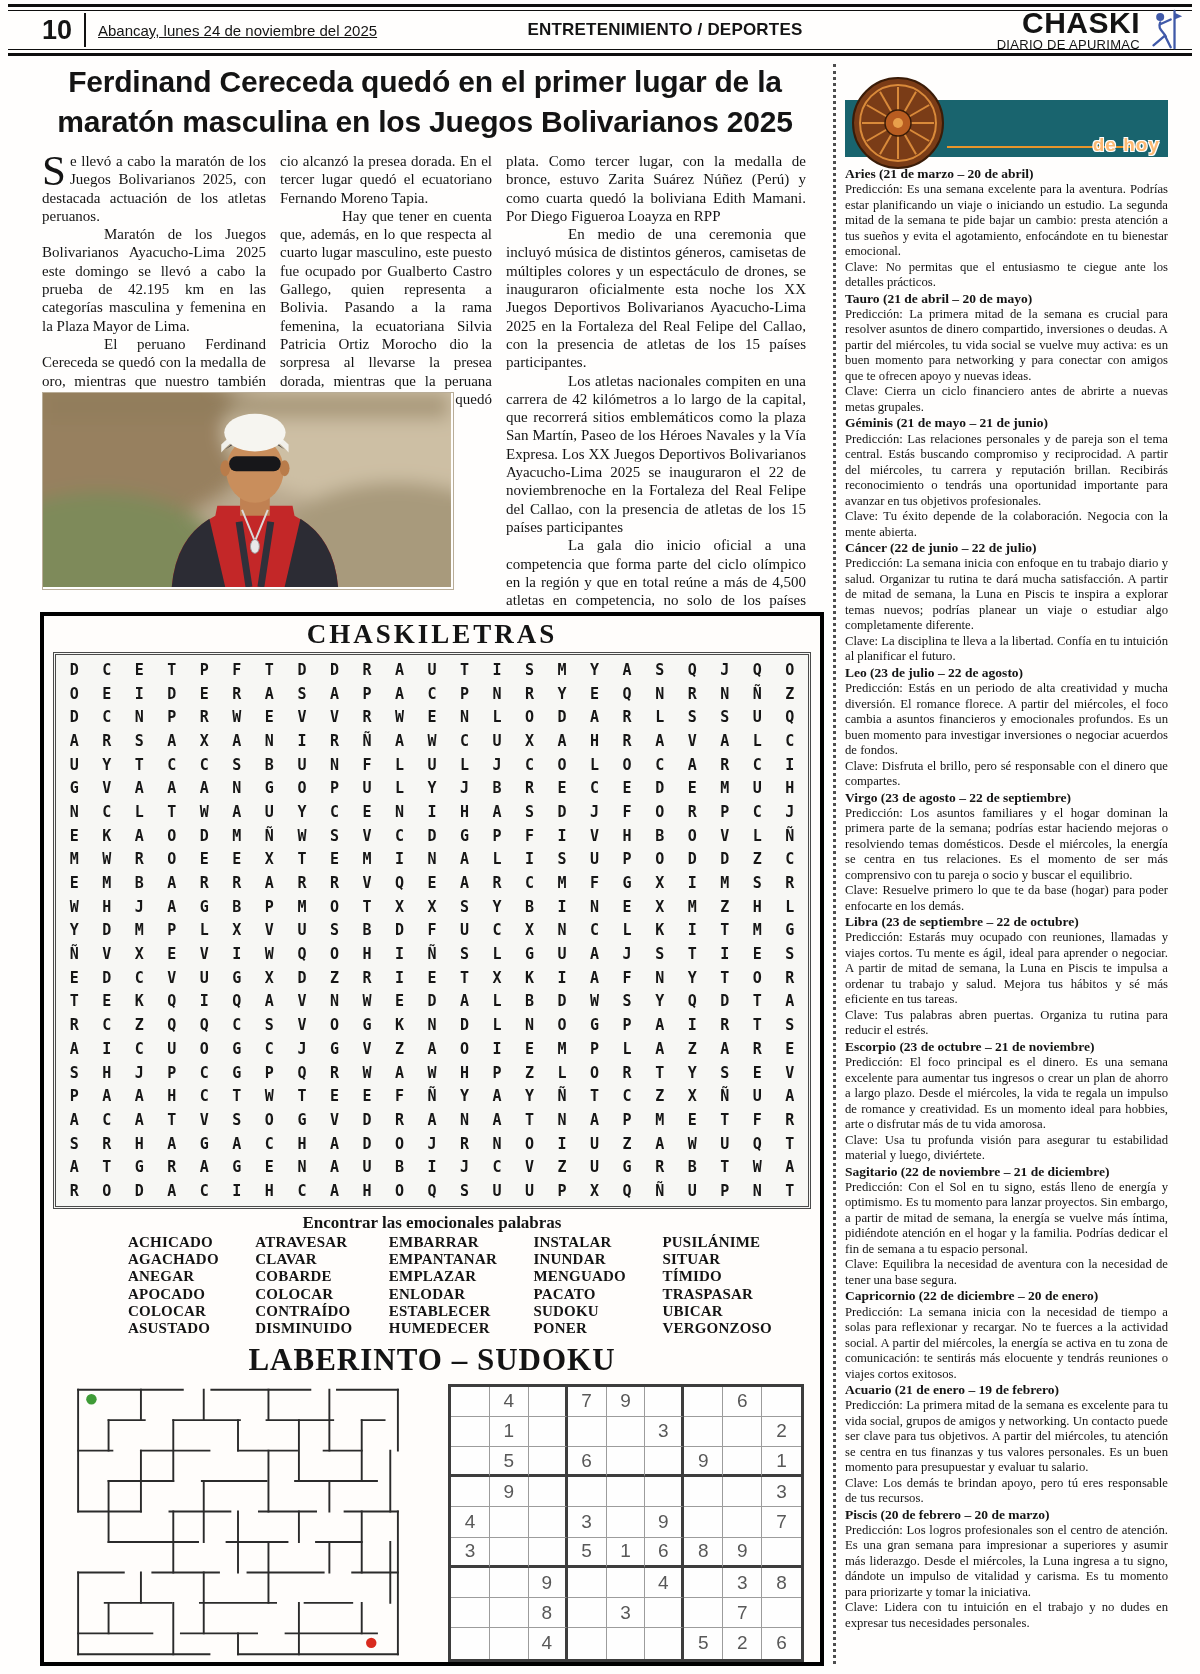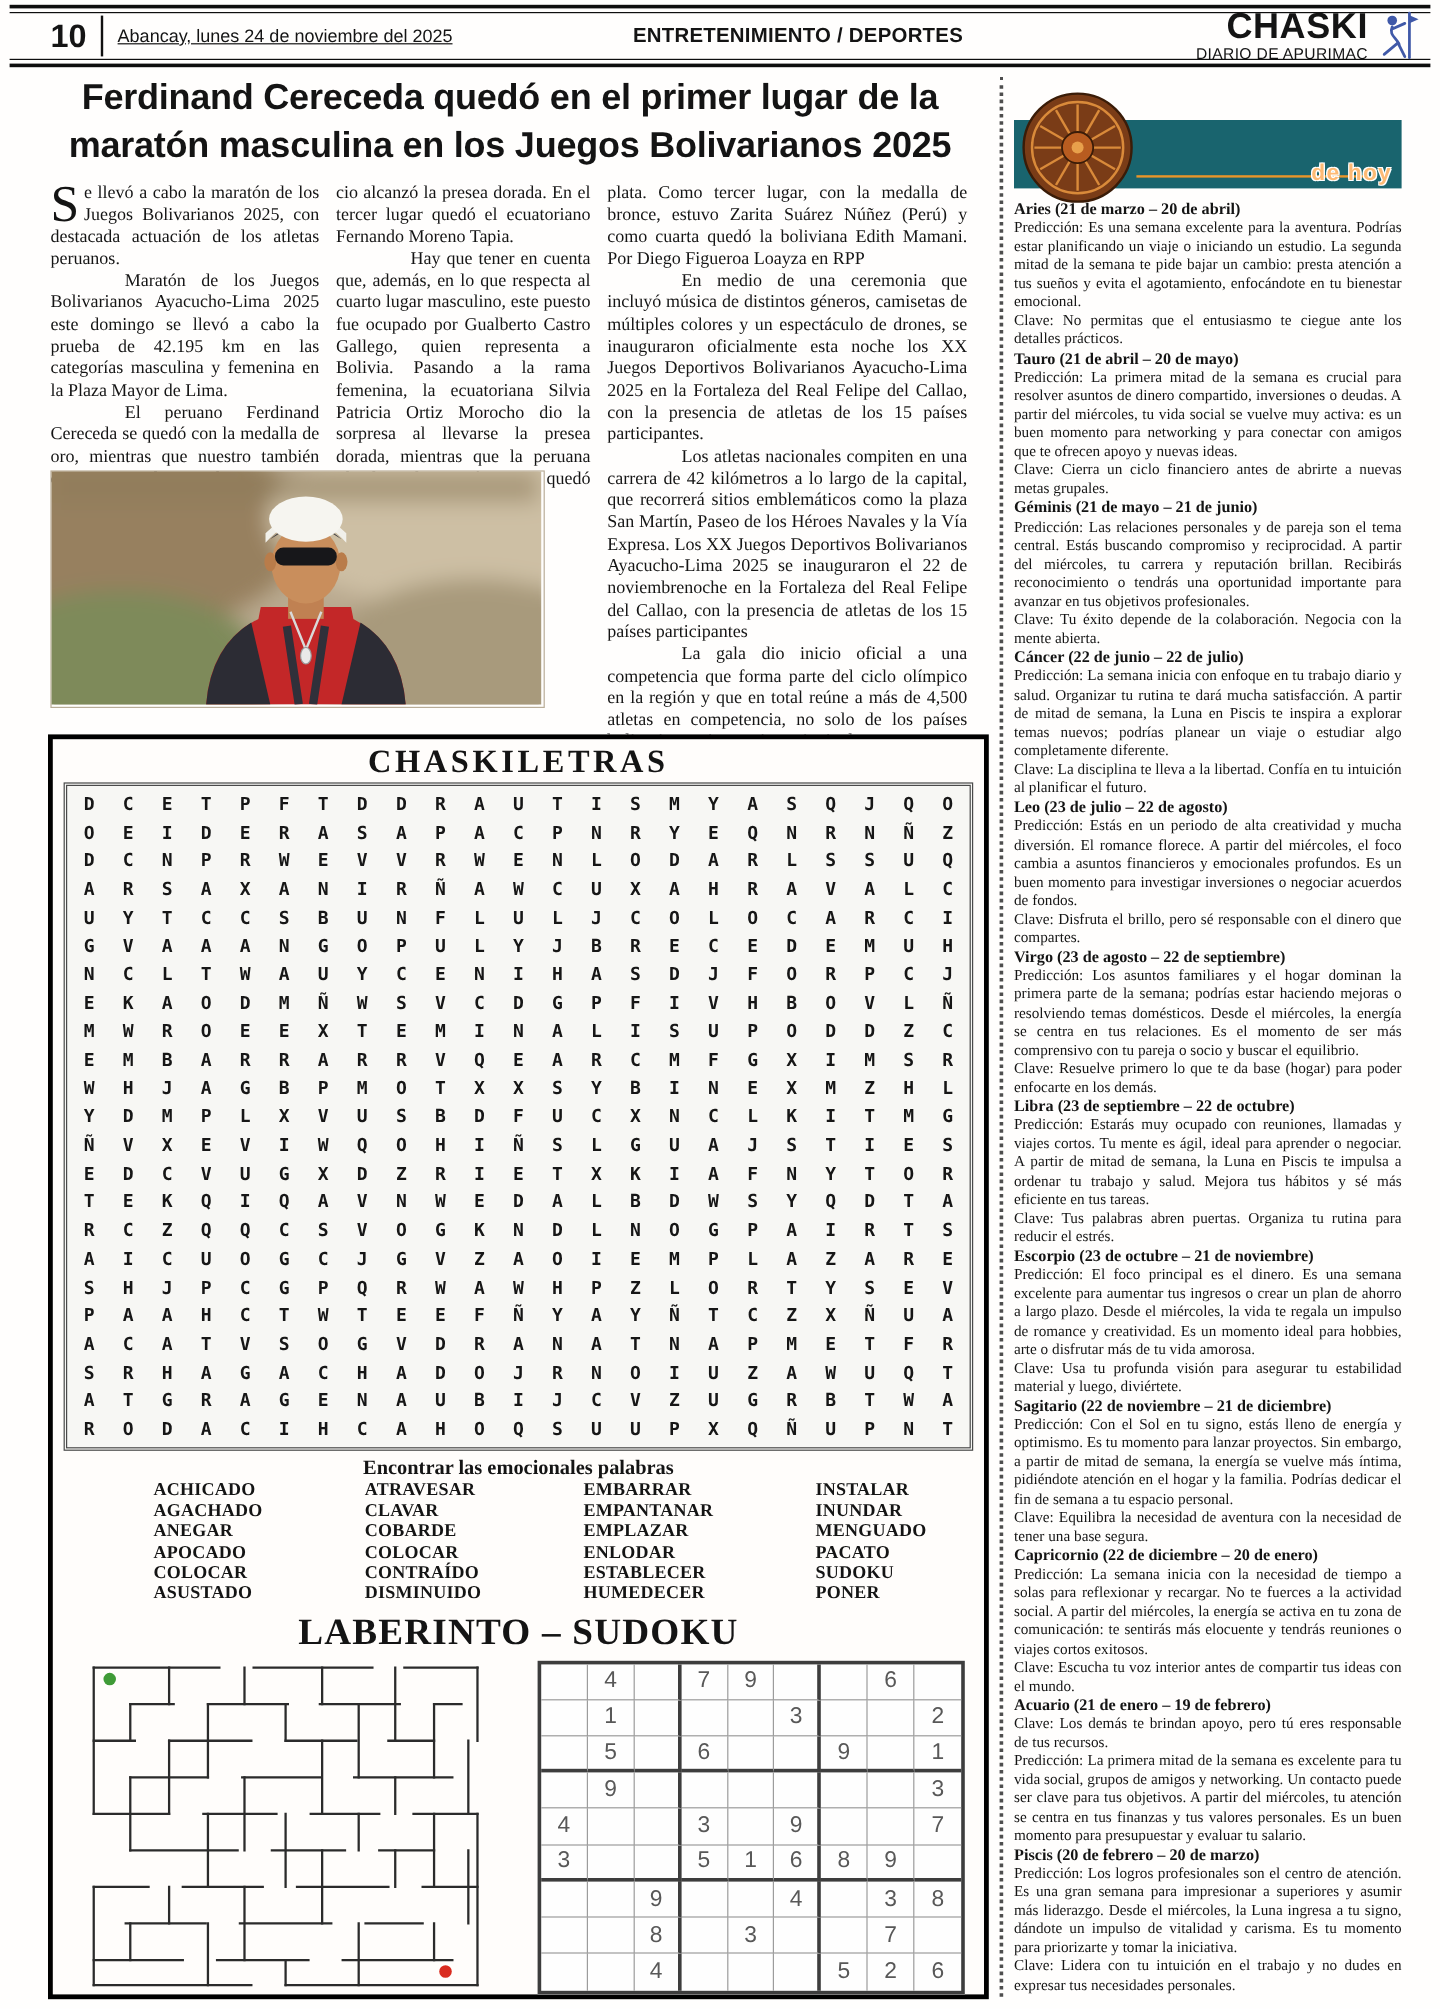--- a/index.html
+++ b/index.html
@@ -716,20 +716,28 @@
           <div>ESTABLECER</div>
           <div>HUMEDECER</div>
         </div>
         <div class="word-col">
           <div>INSTALAR</div>
           <div>INUNDAR</div>
           <div>MENGUADO</div>
           <div>PACATO</div>
           <div>SUDOKU</div>
           <div>PONER</div>
+        </div>
+        <div class="word-col">
+          <div>PUSILÁNIME</div>
+          <div>SITUAR</div>
+          <div>TÍMIDO</div>
+          <div>TRASPASAR</div>
+          <div>UBICAR</div>
+          <div>VERGONZOSO</div>
         </div>
       </div>
     <h2 class="lab-title">LABERINTO – SUDOKU</h2>
     <div class="puzzle-row">
       <svg class="maze" viewBox="0 0 352 290">
         <g stroke="#2b2b2b" stroke-width="2" fill="none" stroke-linecap="square">
           <path d="M8 6H118 M148 6H252 M280 6H344 M40 38H78 M108 38H178 M206 38H276 M306 38H330
                    M8 70H44 M74 70H146 M176 70H238 M266 70H306 M40 102H108 M138 102H206 M236 102H322
                    M8 134H74 M104 134H168 M198 134H258 M288 134H344 M40 166H134 M164 166H228 M258 166H306
                    M8 198H56 M86 198H156 M186 198H266 M296 198H344 M36 230H106 M136 230H216 M246 230H296
@@ -879,22 +887,21 @@
         <p>Predicción: Estarás muy ocupado con reuniones, llamadas y viajes cortos. Tu mente es ágil, ideal para aprender o negociar. A partir de mitad de semana, la Luna en Piscis te impulsa a ordenar tu trabajo y salud. Mejora tus hábitos y sé más eficiente en tus tareas.</p>
         <p>Clave: Tus palabras abren puertas. Organiza tu rutina para reducir el estrés.</p>
         <div class="sign-name">Escorpio (23 de octubre – 21 de noviembre)</div>
         <p>Predicción: El foco principal es el dinero. Es una semana excelente para aumentar tus ingresos o crear un plan de ahorro a largo plazo. Desde el miércoles, la vida te regala un impulso de romance y creatividad. Es un momento ideal para hobbies, arte o disfrutar más de tu vida amorosa.</p>
         <p>Clave: Usa tu profunda visión para asegurar tu estabilidad material y luego, diviértete.</p>
         <div class="sign-name">Sagitario (22 de noviembre – 21 de diciembre)</div>
         <p>Predicción: Con el Sol en tu signo, estás lleno de energía y optimismo. Es tu momento para lanzar proyectos. Sin embargo, a partir de mitad de semana, la energía se vuelve más íntima, pidiéndote atención en el hogar y la familia. Podrías dedicar el fin de semana a tu espacio personal.</p>
         <p>Clave: Equilibra la necesidad de aventura con la necesidad de tener una base segura.</p>
         <div class="sign-name">Capricornio (22 de diciembre – 20 de enero)</div>
         <p>Predicción: La semana inicia con la necesidad de tiempo a solas para reflexionar y recargar. No te fuerces a la actividad social. A partir del miércoles, la energía se activa en tu zona de comunicación: te sentirás más elocuente y tendrás reuniones o viajes cortos exitosos.</p>
-        <p>Clave: Escucha tu voz interior antes de compartir tus ideas con el mundo.</p>
         <div class="sign-name">Acuario (21 de enero – 19 de febrero)</div>
+        <p>Predicción: La primera mitad de la semana es excelente para tu vida social, grupos de amigos y networking. Un contacto puede ser clave para tus objetivos. A partir del miércoles, tu atención se centra en tus finanzas y tus valores personales. Es un buen momento para presupuestar y evaluar tu salario.</p>
         <p>Clave: Los demás te brindan apoyo, pero tú eres responsable de tus recursos.</p>
-        <p>Predicción: La primera mitad de la semana es excelente para tu vida social, grupos de amigos y networking. Un contacto puede ser clave para tus objetivos. A partir del miércoles, tu atención se centra en tus finanzas y tus valores personales. Es un buen momento para presupuestar y evaluar tu salario.</p>
         <div class="sign-name">Piscis (20 de febrero – 20 de marzo)</div>
         <p>Predicción: Los logros profesionales son el centro de atención. Es una gran semana para impresionar a superiores y asumir más liderazgo. Desde el miércoles, la Luna ingresa a tu signo, dándote un impulso de vitalidad y carisma. Es tu momento para priorizarte y tomar la iniciativa.</p>
         <p>Clave: Lidera con tu intuición en el trabajo y no dudes en expresar tus necesidades personales.</p>
       </div>
   </aside>
 </div>
 
 </body></html>

